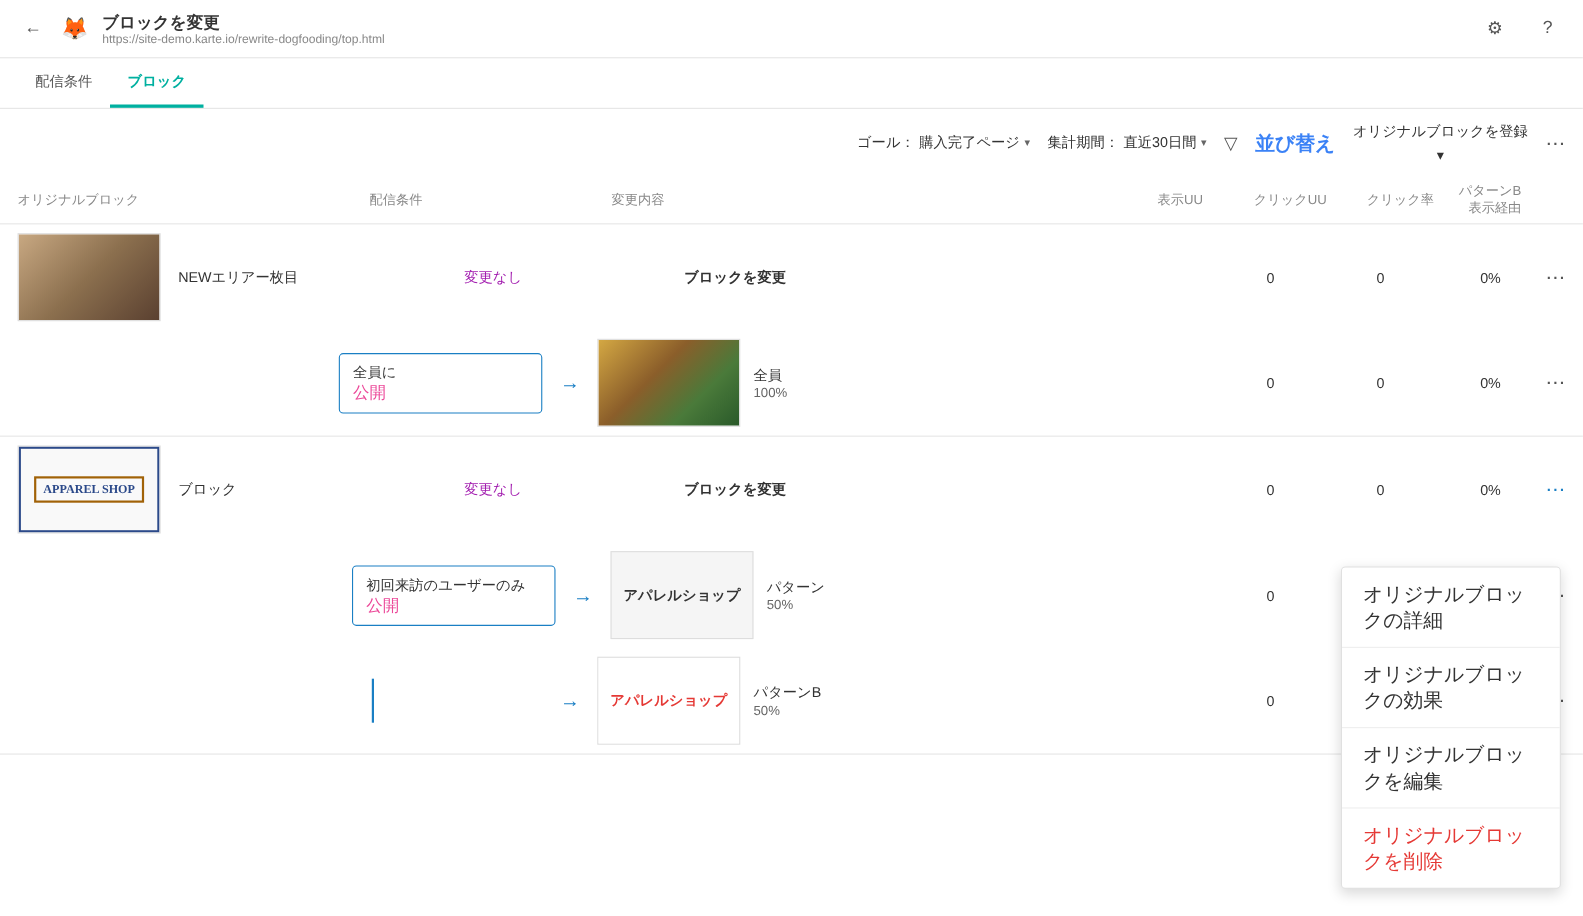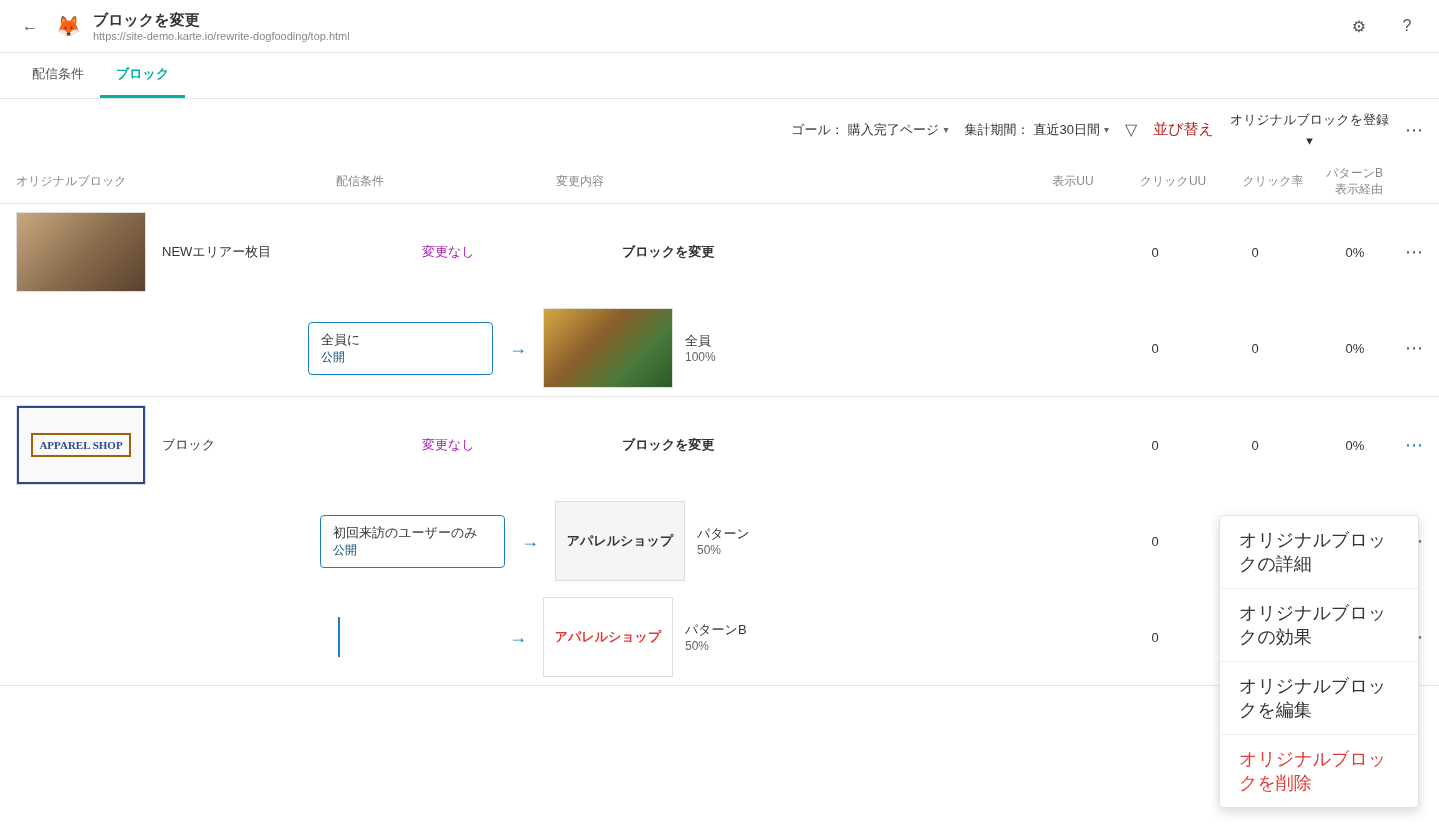--- a/index.html
+++ b/index.html
@@ -18,21 +18,21 @@
     
     .tabs { display: flex; padding: 0 16px; border-bottom: 1px solid #e5e5e5; }
     .tab { padding: 12px 16px; font-size: 13px; cursor: pointer; color: #555; border-bottom: 3px solid transparent; }
     .tab.active { color: #00b0a0; border-bottom: 3px solid #00b0a0; font-weight: 600; }
 
     
     .toolbar { display: flex; align-items: center; justify-content: flex-end; padding: 12px 16px; gap: 16px; }
     .toolbar-item { display: flex; align-items: center; gap: 4px; cursor: pointer; font-size: 13px; color: #333; }
     .toolbar-item .chevron { font-size: 10px; color: #666; }
     .filter-icon { font-size: 16px; cursor: pointer; color: #555; }
-    .sort-btn { font-size: 15px; cursor: pointer; color: #b91c1c; }
+    .sort-btn { font-size: 18px; cursor: pointer; color: #3b82f6; font-weight: bold; }
     .register-btn { display: flex; align-items: center; gap: 4px; font-size: 13px; cursor: pointer; color: #333; font-weight: 500; flex-direction: column; }
     .more-btn { font-size: 18px; cursor: pointer; color: #555; }
 
     
     .table-header { display: flex; align-items: center; padding: 6px 16px; border-bottom: 1px solid #e5e5e5; color: #888; font-size: 12px; }
     .col-block { width: 320px; flex-shrink: 0; }
     .col-condition { width: 220px; flex-shrink: 0; }
     .col-change { flex: 1; }
     .col-display { width: 100px; text-align: center; flex-shrink: 0; }
     .col-click { width: 100px; text-align: center; flex-shrink: 0; }
@@ -44,21 +44,21 @@
     .block-thumbnail { width: 130px; height: 80px; border: 1px solid #ddd; overflow: hidden; flex-shrink: 0; margin-right: 16px; display: flex; align-items: center; justify-content: center; background: #f9f9f9; }
     .block-thumbnail-text { font-size: 11px; font-weight: 700; color: #2c4a8a; border: 2px solid #a16207; padding: 4px 6px; font-family: Liberation Serif, serif; }
     .block-name { font-size: 13px; font-weight: 500; }
     .block-main-info { display: flex; align-items: flex-start; width: 260px; flex-shrink: 0; }
 
     .sub-row { display: flex; align-items: center; padding: 8px 16px; }
     .sub-row-spacer { width: 130px; margin-right: 16px; flex-shrink: 0; }
 
     .condition-box { border: 1.5px solid #1a7fc4; border-radius: 4px; padding: 8px 12px; min-width: 185px; max-width: 200px; }
     .condition-label { font-size: 13px; color: #333; }
-    .condition-status { font-size: 12px; color: #0c4a6e; }
+    .condition-status { font-size: 15px; color: #ec4899; }
 
     .arrow { color: #1a7fc4; font-size: 18px; margin: 0 16px; }
 
     .change-block { border: 1px solid #ddd; width: 130px; height: 80px; overflow: hidden; display: flex; align-items: center; justify-content: center; background: #f5f5f5; flex-shrink: 0; }
     .change-block-text { font-size: 13px; font-weight: 600; color: #333; }
     .change-block-text-red { font-size: 13px; font-weight: 600; color: #e53935; }
 
     .change-info { margin-left: 12px; }
     .change-target { font-size: 13px; color: #333; }
     .change-percent { font-size: 12px; color: #666; }

